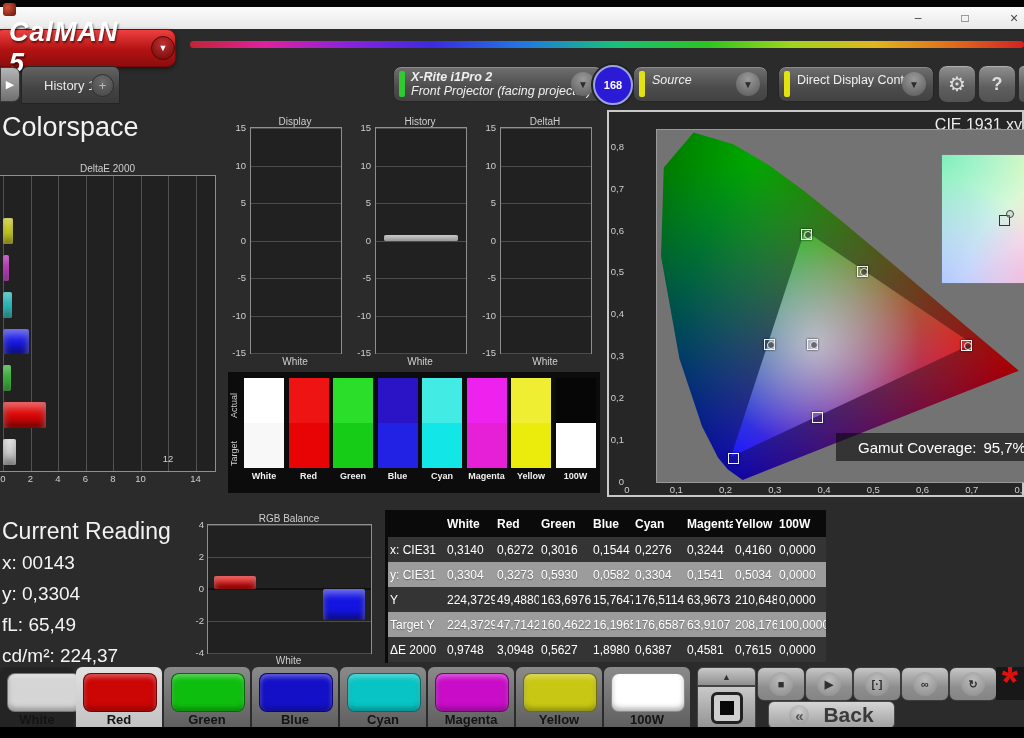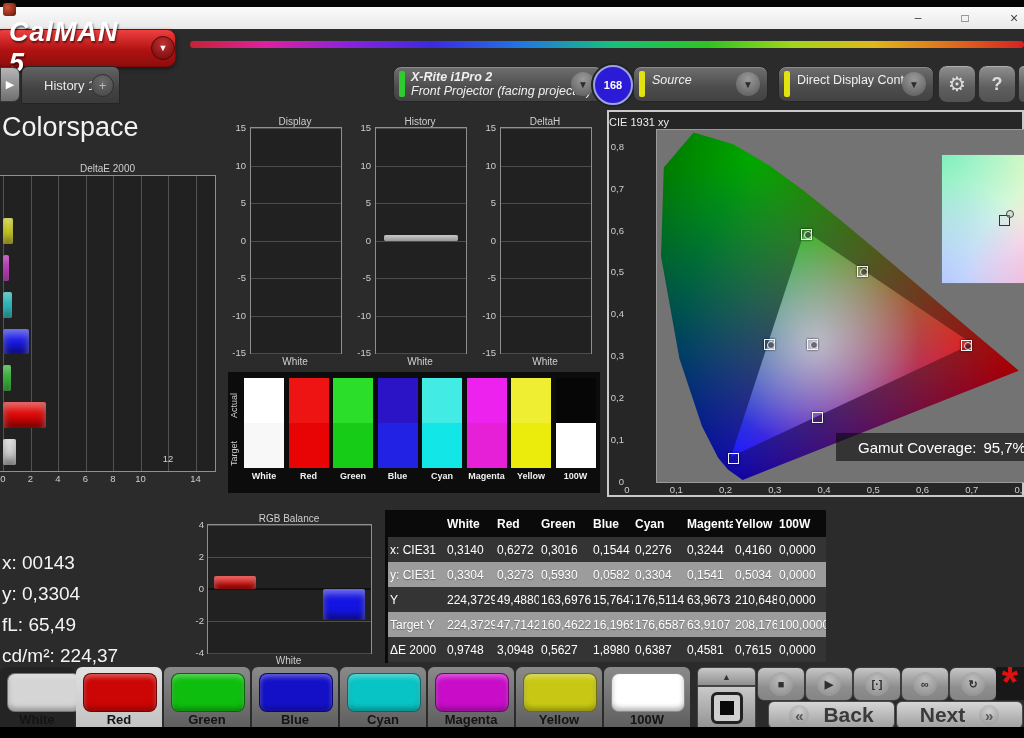--- a/index.html
+++ b/index.html
@@ -75,21 +75,21 @@
         border-radius:2px;}
   
   #swatch-panel{left:228px;top:372px;width:372px;height:121px;background:#0c0c0c;}
   .rot-label{position:absolute;left:1px;width:13px;color:#cfcfcf;font-size:9px;
              writing-mode:vertical-rl;transform:rotate(180deg);text-align:center;}
   .sw-col{position:absolute;top:6px;width:40px;}
   .sw-block{width:40px;height:90px;}
   .sw-label{margin-top:3px;text-align:center;color:#f0f0f0;font-size:9px;font-weight:bold;}
   
   #cie-panel{left:607px;top:110px;width:417px;height:387px;background:#262626;border:2px solid #c9c9c9;box-sizing:border-box;}
-  #cie-title{left:0;right:0;top:4px;color:#ececec;font-size:11px;text-align:left;position:absolute;}
+  #cie-title{left:0;right:0;top:4px;color:#ececec;font-size:16px;text-align:right;position:absolute;}
   #cie-plot{left:18px;top:17px;width:394px;height:352px;background:#737373;border:1px solid #9a9a9a;margin-left:29px;}
   #cie-inset{position:absolute;left:284px;top:24px;width:131px;height:128px;border:1px solid #777;
      background:
        radial-gradient(circle at 115% 115%,rgba(255,120,175,.85),rgba(255,120,175,0) 62%),
        radial-gradient(circle at -12% 118%,rgba(135,170,255,.8),rgba(135,170,255,0) 62%),
        radial-gradient(circle at -10% -12%,rgba(90,235,165,.9),rgba(90,235,165,0) 68%),
        radial-gradient(circle at 112% -12%,rgba(250,250,150,.9),rgba(250,250,150,0) 62%),
        #fdfdfd;}
   .marker-sq{position:absolute;width:9px;height:9px;border:1.4px solid #f4f4f4;background:transparent;
              box-shadow:0 0 2px rgba(0,0,0,.8);}
@@ -421,20 +421,21 @@
         <div class="tick" style="left: 0px; top: 280.19px; width: 15px; text-align: right;">0,2</div>
         <div class="tick" style="left: 0px; top: 238.286px; width: 15px; text-align: right;">0,3</div>
         <div class="tick" style="left: 0px; top: 196.381px; width: 15px; text-align: right;">0,4</div>
         <div class="tick" style="left: 0px; top: 154.476px; width: 15px; text-align: right;">0,5</div>
         <div class="tick" style="left: 0px; top: 112.571px; width: 15px; text-align: right;">0,6</div>
         <div class="tick" style="left: 0px; top: 70.6667px; width: 15px; text-align: right;">0,7</div>
         <div class="tick" style="left: 0px; top: 28.7619px; width: 15px; text-align: right;">0,8</div>
       </div>
   </div>
 
+  <div class="abs" id="reading-title">Current Reading</div>
   <div id="reading-lines">
       <div class="reading-line abs" style="top: 552px;">x: 00143</div>
       <div class="reading-line abs" style="top: 583px;">y: 0,3304</div>
       <div class="reading-line abs" style="top: 614px;">fL: 65,49</div>
       <div class="reading-line abs" style="top: 645px;">cd/m²: 224,37</div>
     </div>
 
   <div class="abs chart-title" style="left:207px;top:513px;width:164px">RGB Balance</div>
   <div class="abs plot" id="rgb-plot" style="left:207px;top:524px;width:163px;height:128px">
       <div class="gridh" style="top: 0px;"></div>
@@ -586,19 +587,15 @@
       </div>
     </div>
   <div class="abs" id="alert-card">
     <span id="alert-star">*</span>
   </div>
 
   <div class="navbtn" style="left:768px;width:125px">
     <span class="circ">«</span>
     <span>Back</span>
   </div>
-  <div class="navbtn" style="left:896px;width:125px">
-    <span>Next</span>
-    <span class="circ">»</span>
-  </div>
 
   <div class="abs" id="bottom-black"></div>
 </div>
 
 </body></html>

